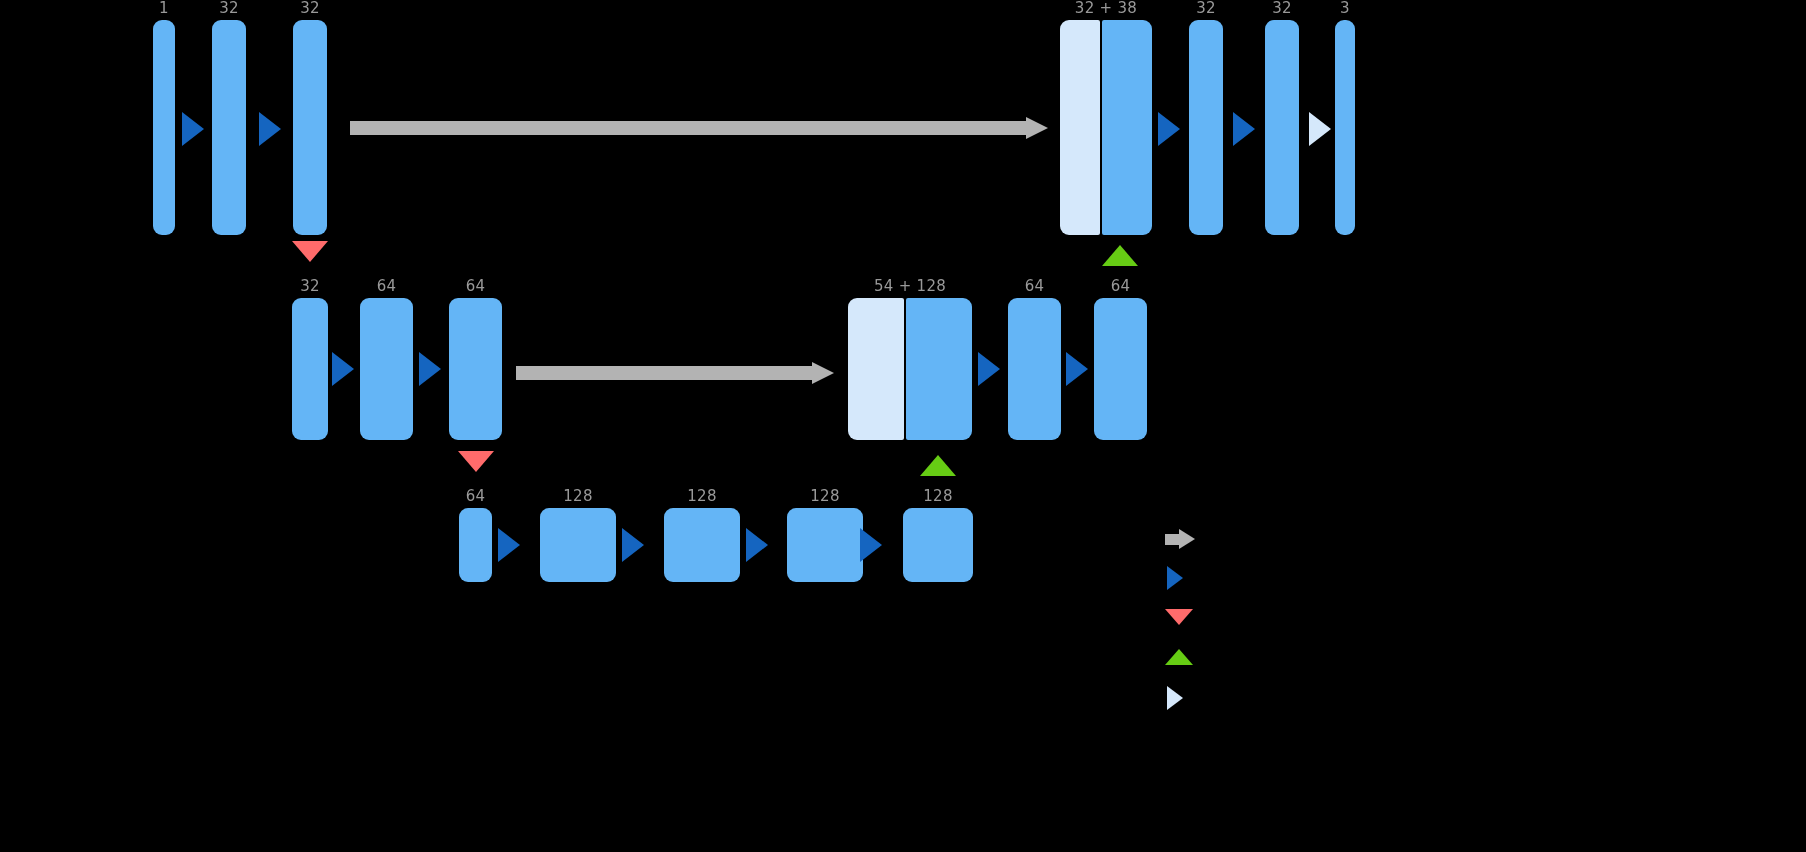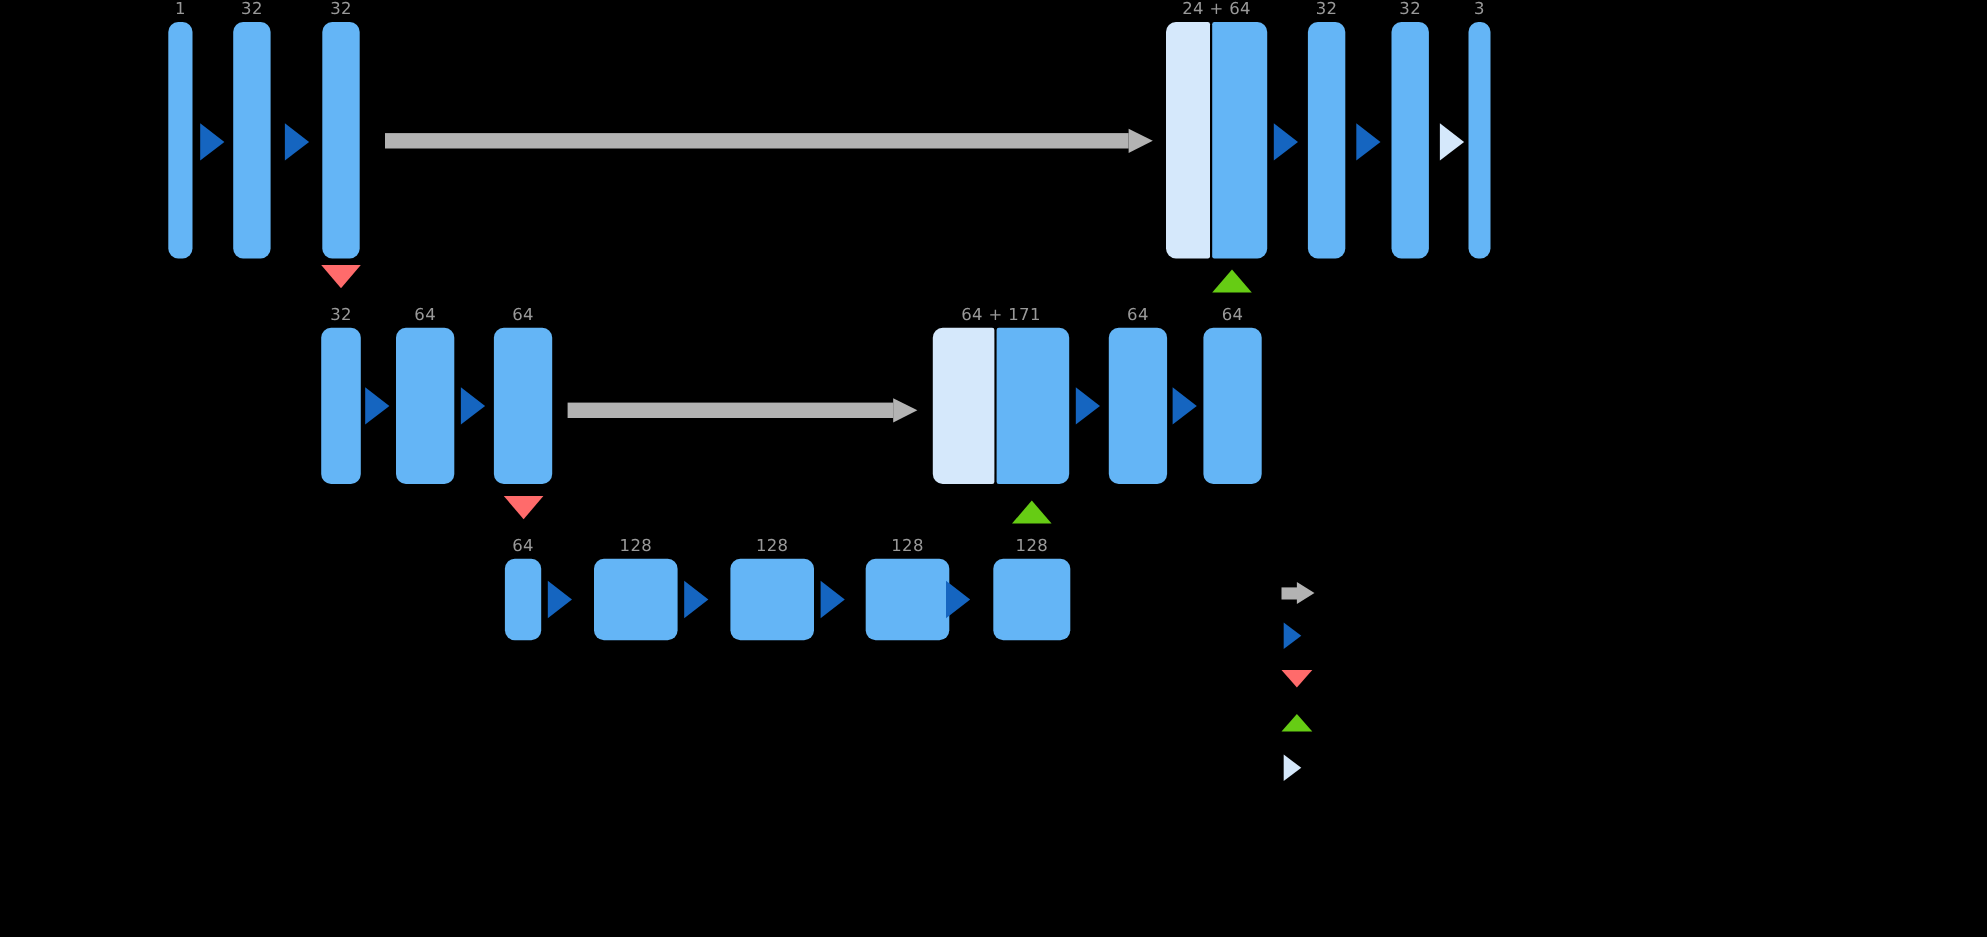--- a/index.html
+++ b/index.html
@@ -190,21 +190,21 @@
       <div class="block" style="left: 153px; top: 20px; width: 22px; height: 215px;"></div>
       <div class="label" style="left: 113px; top: 1px; width: 102px;">1</div>
       <div class="block" style="left: 212px; top: 20px; width: 34px; height: 215px;"></div>
       <div class="label" style="left: 172px; top: 1px; width: 114px;">32</div>
       <div class="block" style="left: 293px; top: 20px; width: 34px; height: 215px;"></div>
       <div class="label" style="left: 253px; top: 1px; width: 114px;">32</div>
       <div style="position: absolute; left: 1060px; top: 20px; width: 92px; height: 215px;">
         <div class="block light seg-left" style="left: 0px; top: 0px; width: 40px; height: 215px;"></div>
         <div class="block seg-right" style="left: 42px; top: 0px; width: 50px; height: 215px;"></div>
       </div>
-      <div class="label" style="left: 1020px; top: 1px; width: 172px;">24 + 64</div>
+      <div class="label" style="left: 1020px; top: 1px; width: 172px;">32 + 38</div>
       <div class="block" style="left: 1189px; top: 20px; width: 34px; height: 215px;"></div>
       <div class="label" style="left: 1149px; top: 1px; width: 114px;">32</div>
       <div class="block" style="left: 1265px; top: 20px; width: 34px; height: 215px;"></div>
       <div class="label" style="left: 1225px; top: 1px; width: 114px;">32</div>
       <div class="block" style="left: 1335px; top: 20px; width: 20px; height: 215px;"></div>
       <div class="label" style="left: 1295px; top: 1px; width: 100px;">3</div>
       <div class="tri-right" style="left: 182px; top: 112px;"></div>
       <div class="tri-right" style="left: 259px; top: 112px;"></div>
       <div class="tri-right" style="left: 1158px; top: 112px;"></div>
       <div class="tri-right" style="left: 1233px; top: 112px;"></div>
@@ -220,21 +220,21 @@
       <div class="block" style="left: 292px; top: 298px; width: 36px; height: 142px;"></div>
       <div class="label" style="left: 252px; top: 279px; width: 116px;">32</div>
       <div class="block" style="left: 360px; top: 298px; width: 53px; height: 142px;"></div>
       <div class="label" style="left: 320px; top: 279px; width: 133px;">64</div>
       <div class="block" style="left: 449px; top: 298px; width: 53px; height: 142px;"></div>
       <div class="label" style="left: 409px; top: 279px; width: 133px;">64</div>
       <div style="position: absolute; left: 848px; top: 298px; width: 124px; height: 142px;">
         <div class="block light seg-left" style="left: 0px; top: 0px; width: 56px; height: 142px;"></div>
         <div class="block seg-right" style="left: 58px; top: 0px; width: 66px; height: 142px;"></div>
       </div>
-      <div class="label" style="left: 808px; top: 279px; width: 204px;">64 + 171</div>
+      <div class="label" style="left: 808px; top: 279px; width: 204px;">54 + 128</div>
       <div class="block" style="left: 1008px; top: 298px; width: 53px; height: 142px;"></div>
       <div class="label" style="left: 968px; top: 279px; width: 133px;">64</div>
       <div class="block" style="left: 1094px; top: 298px; width: 53px; height: 142px;"></div>
       <div class="label" style="left: 1054px; top: 279px; width: 133px;">64</div>
       <div class="tri-right" style="left: 332px; top: 352px;"></div>
       <div class="tri-right" style="left: 419px; top: 352px;"></div>
       <div class="tri-right" style="left: 978px; top: 352px;"></div>
       <div class="tri-right" style="left: 1066px; top: 352px;"></div>
       <div class="skip-arrow" style="left: 516px; top: 362px; width: 318px;">
         <div class="shaft" style="width: 296px;"></div>

